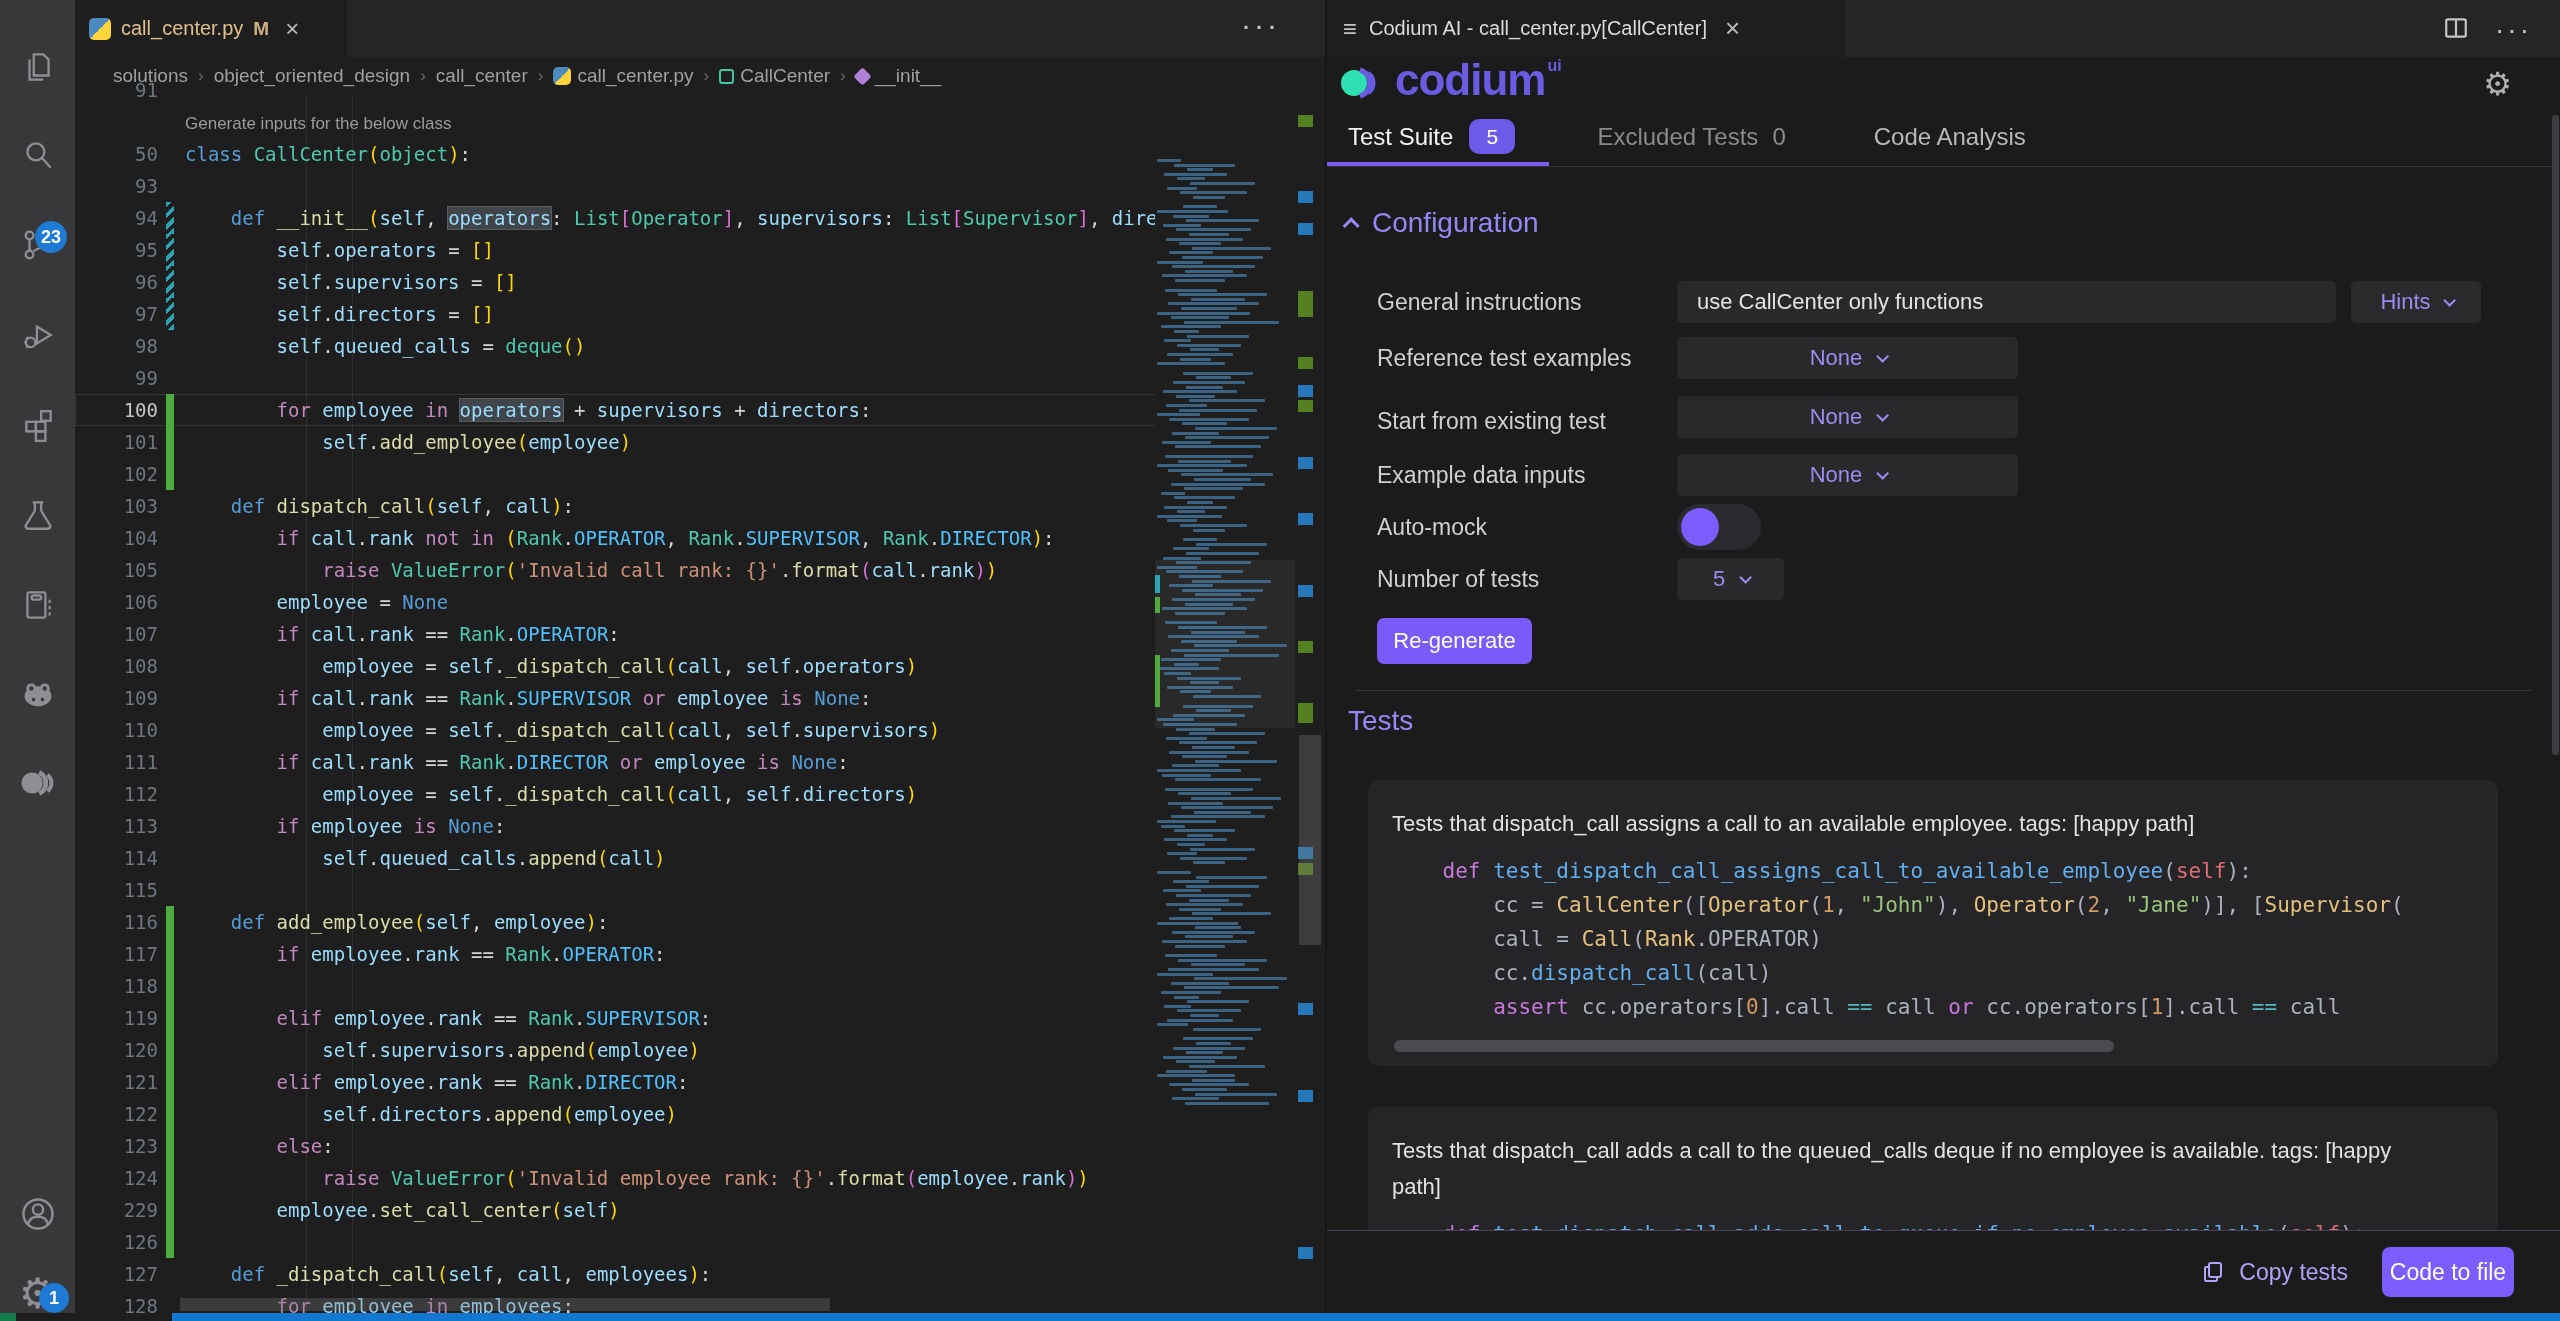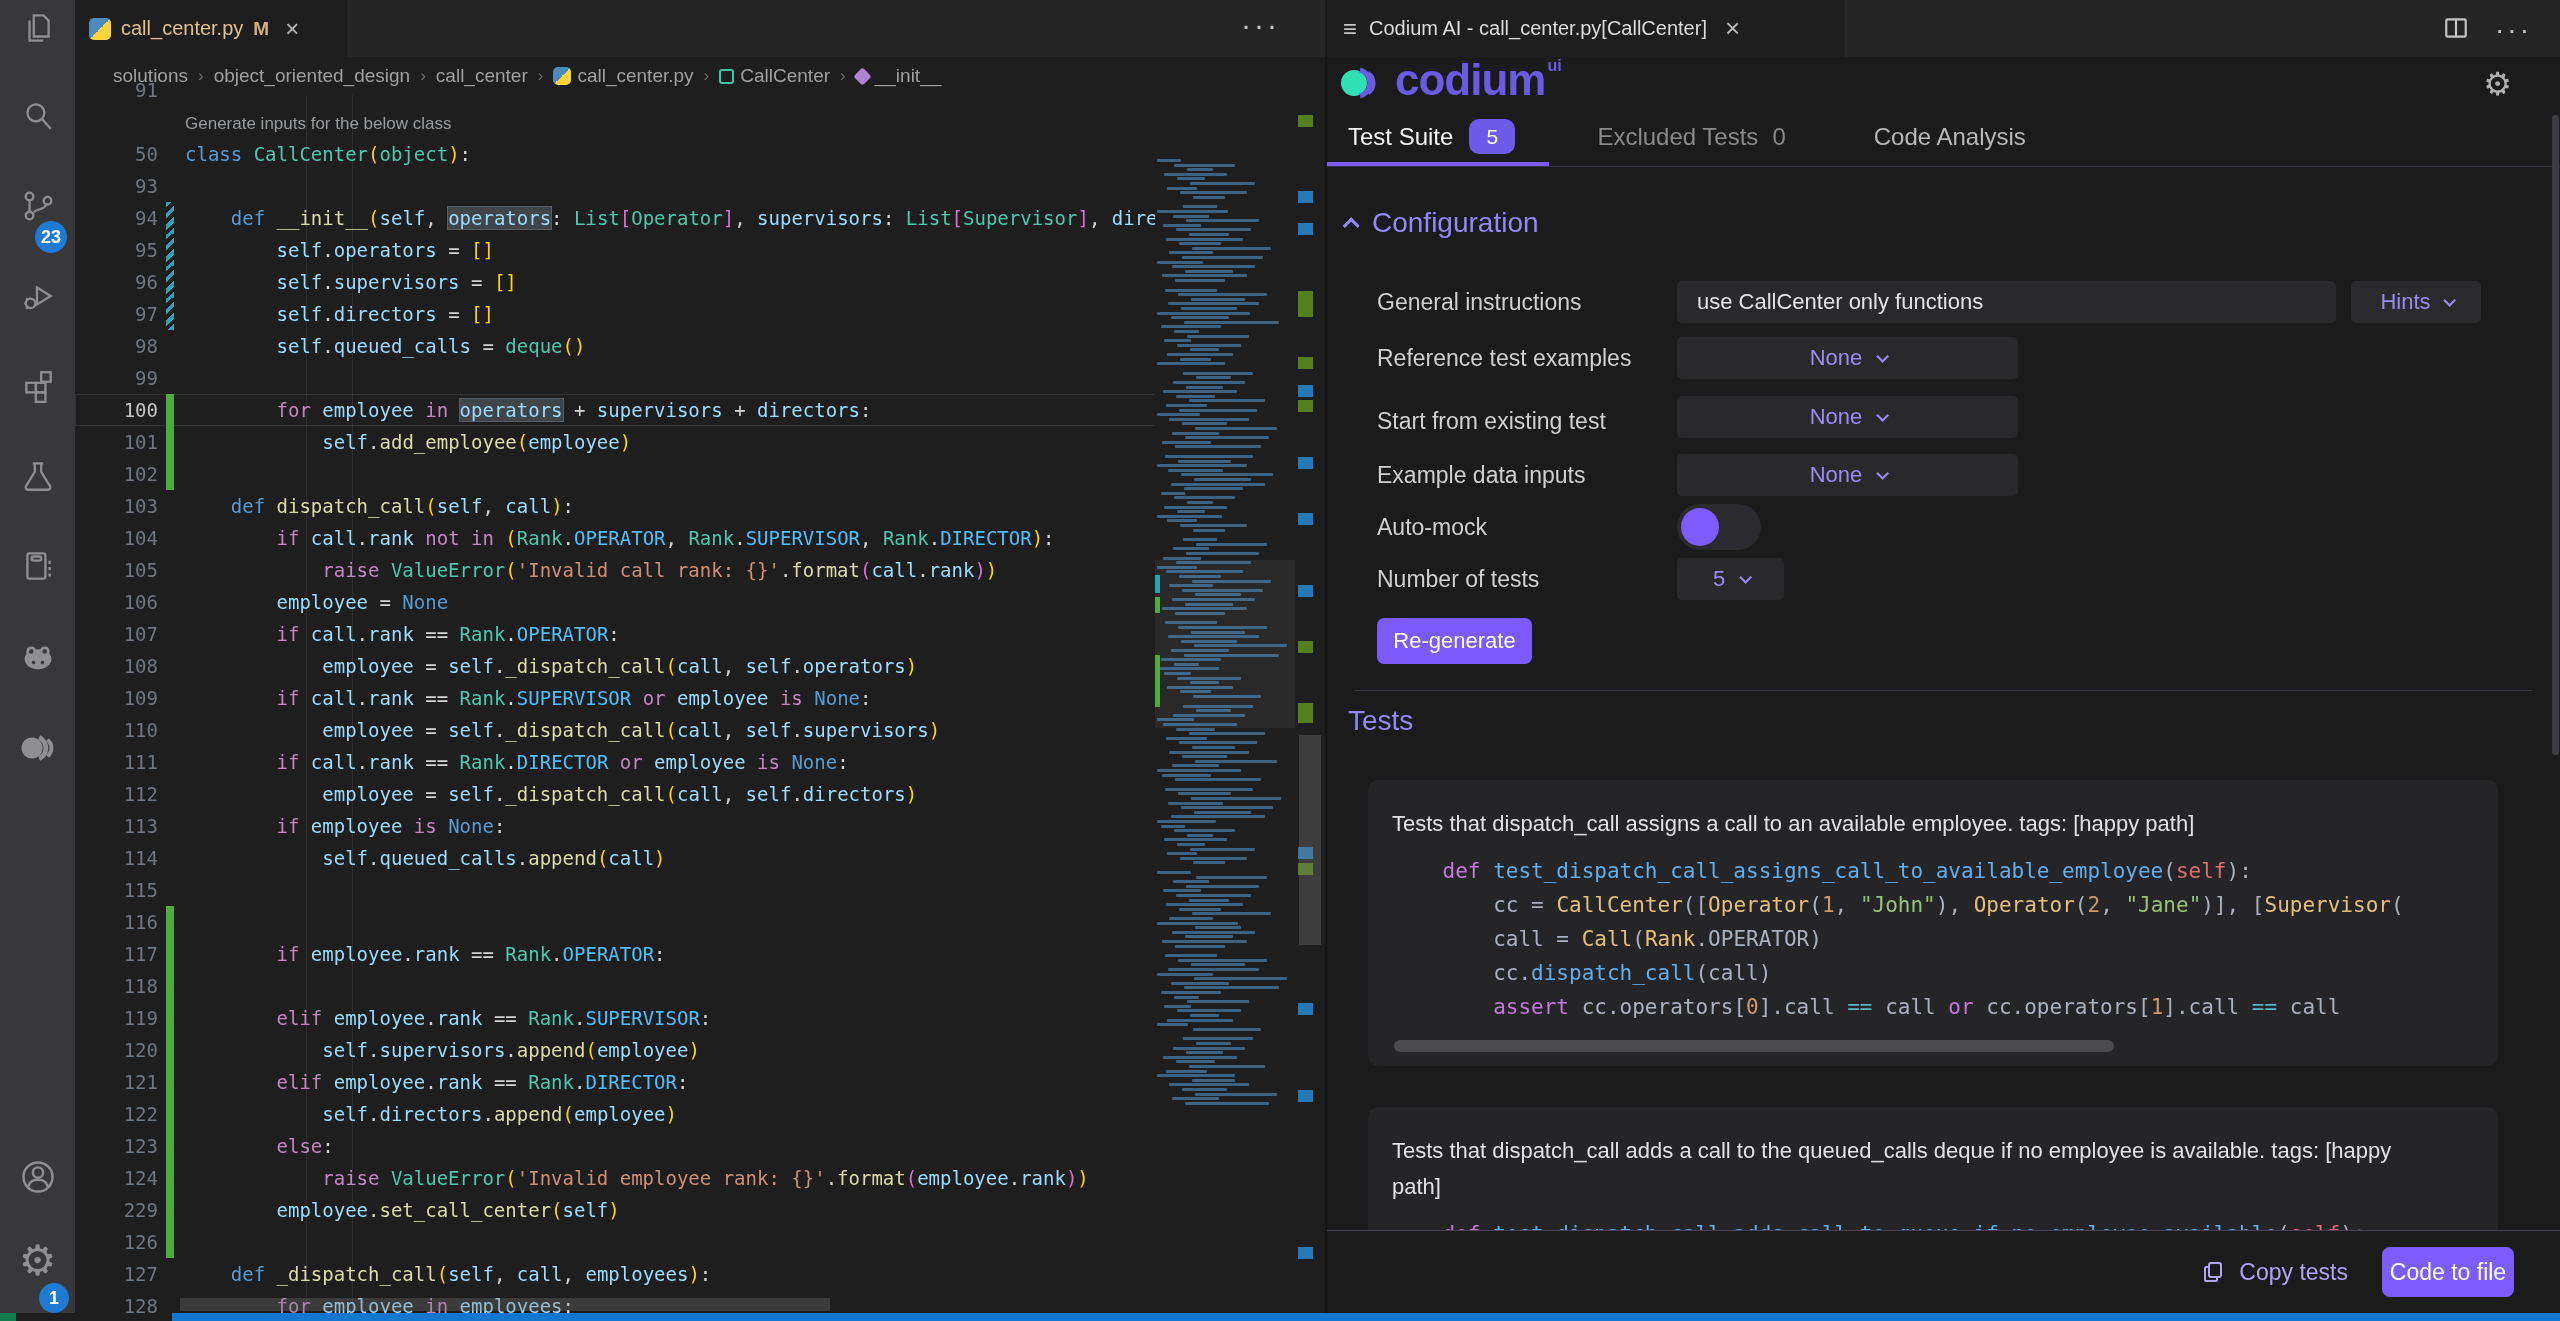--- a/index.html
+++ b/index.html
@@ -2,21 +2,21 @@
 <html><head>
 <meta charset="utf-8">
 <style>
   * { margin:0; padding:0; box-sizing:border-box; }
   html,body { background:#111; }
   body { font-family:"Liberation Sans",sans-serif; }
   #app { position:relative; width:2560px; height:1321px; background:#1e1e1e; overflow:hidden; }
 
   
   #activitybar { position:absolute; left:0; top:0; width:75px; height:1313px; background:#38383b; z-index:40; }
-  .act-item { position:absolute; left:0; width:75px; height:75px; display:flex; align-items:flex-start; justify-content:center; }
+  .act-item { position:absolute; left:0; width:75px; height:75px; display:flex; align-items:flex-end; justify-content:center; }
   .act-item svg { stroke:#8f8f93; fill:none; stroke-width:2.2; }
   .act-badge { position:absolute; right:8px; bottom:10px; min-width:32px; height:32px; padding:0 6px; border-radius:16px;
     background:#1e7ad4; color:#fff; font-size:18px; font-weight:bold; display:flex; align-items:center; justify-content:center; }
   .gear-glyph { font-size:42px; color:#8f8f93; line-height:1; }
 
   
   #editor { position:absolute; left:75px; top:0; width:1250px; height:1313px; background:#1e1e1e; overflow:hidden; }
   #tabbar { position:absolute; left:0; top:0; width:1250px; height:57px; background:#252526; }
   #tab-active { position:absolute; left:0; top:0; width:272px; height:57px; background:#1e1e1e; display:flex; align-items:center; padding:0 14px; gap:10px; }
   .py-icon { width:22px; height:22px; border-radius:5px; background:linear-gradient(135deg,#4b8bbe 0 50%,#ffd43b 50% 100%); flex:0 0 auto; }
@@ -366,20 +366,21 @@
           <span class="ln">114</span>
           <span class="ctext"><span class="p">            </span><span class="v">self</span><span class="p">.</span><span class="v">queued_calls</span><span class="p">.</span><span class="f">append</span><span class="g1">(</span><span class="v">call</span><span class="g1">)</span></span>
         </div>
         <div class="row">
           <span class="ln">115</span>
           <span class="ctext"></span>
         </div>
         <div class="row">
           <span class="ln">116</span>
           <span class="chg a"></span>
+          <span class="ctext"><span class="p">    </span><span class="k">def </span><span class="f">add_employee</span><span class="g1">(</span><span class="v">self</span><span class="p">, </span><span class="v">employee</span><span class="g1">)</span><span class="p">:</span></span>
         </div>
         <div class="row">
           <span class="ln">117</span>
           <span class="chg a"></span>
           <span class="ctext"><span class="p">        </span><span class="c">if </span><span class="v">employee</span><span class="p">.</span><span class="v">rank</span><span class="p"> == </span><span class="t">Rank</span><span class="p">.</span><span class="K">OPERATOR</span><span class="p">:</span></span>
         </div>
         <div class="row">
           <span class="ln">118</span>
           <span class="chg a"></span>
         </div>

